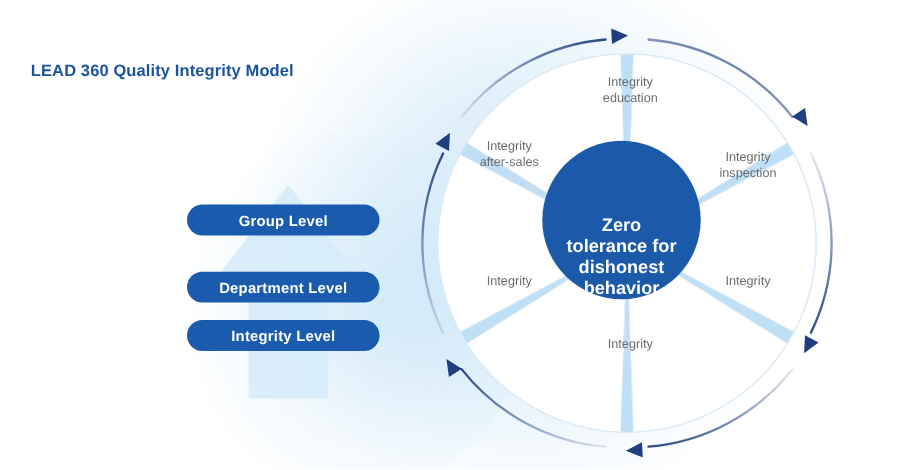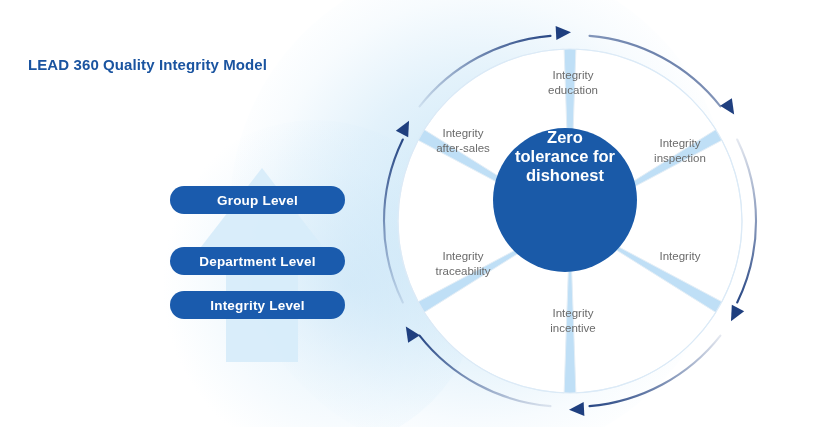--- a/index.html
+++ b/index.html
@@ -112,21 +112,21 @@
 
   .hub {
     position: absolute;
     left: 493px;
     top: 128px;
     width: 144px;
     height: 144px;
     border-radius: 50%;
     background: #1a5aa8;
     display: flex;
-    align-items: flex-start;
+    align-items: flex-end;
     justify-content: center;
     text-align: center;
   }
   .hub-text {
     color: #ffffff;
     font-size: 16.5px;
     font-weight: bold;
     line-height: 19px;
     padding: 0 10px;
   }
@@ -252,35 +252,34 @@
       <div>Integrity</div>
       <div>inspection</div>
     </div>
 
     <div class="seg-label" style="left:230px; top:223px; width:150px;">
       <div>Integrity</div>
     </div>
 
     <div class="seg-label" style="left:118px; top:280px; width:160px;">
       <div>Integrity</div>
-      <div>incentive</div>
     </div>
 
     <div class="seg-label" style="left:13px; top:223px; width:150px;">
       <div>Integrity</div>
-      <div>traceability</div>
     </div>
 
     <div class="seg-label" style="left:13px; top:100px; width:150px;">
       <div>Integrity</div>
       <div>after-sales</div>
     </div>
   </div>
 
   <div class="hub">
     <div class="hub-text">
       <div>Zero</div>
       <div>tolerance for</div>
       <div>dishonest</div>
+      <div>behavior</div>
     </div>
   </div>
 
 </div>
 
 </body></html>

